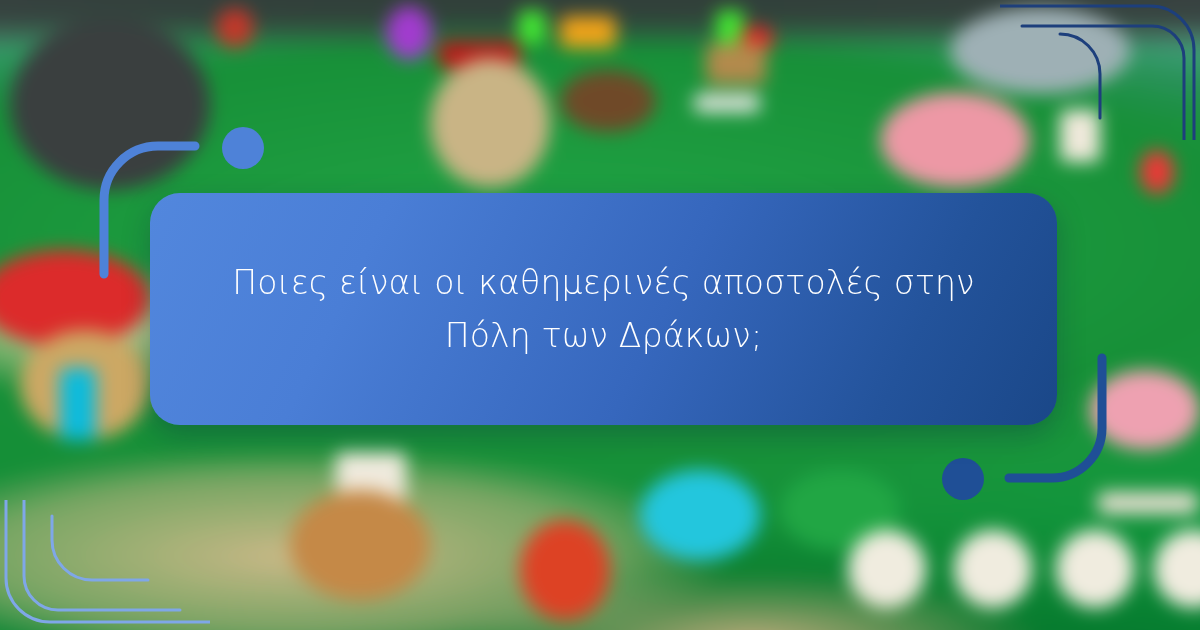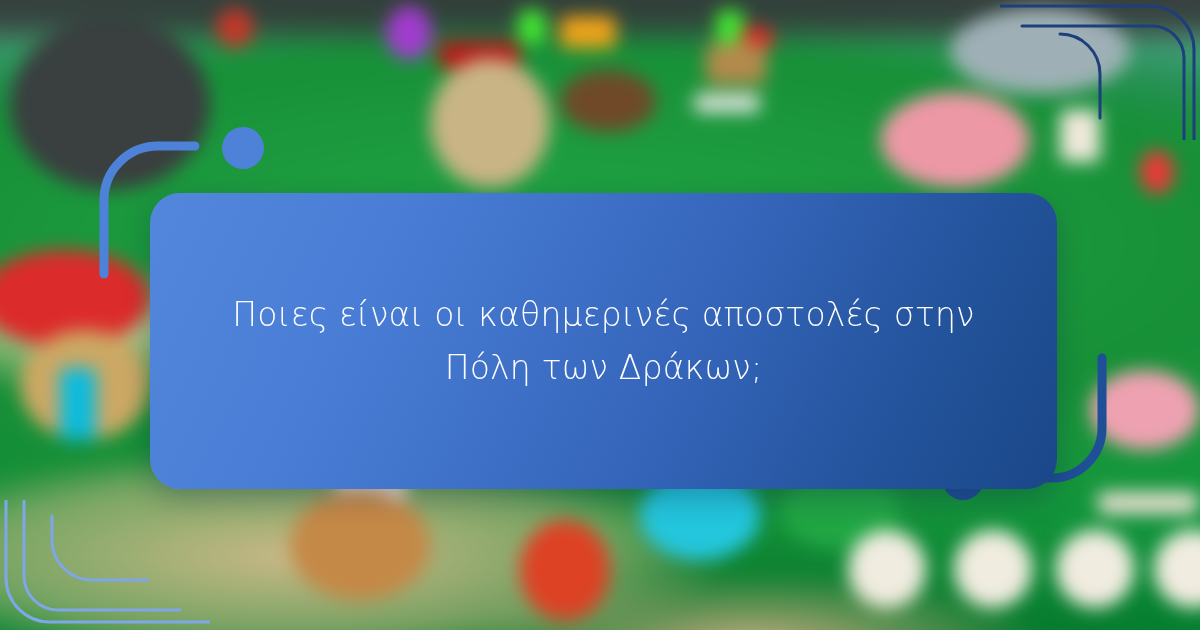--- a/index.html
+++ b/index.html
@@ -92,21 +92,21 @@
     width: 42px; height: 42px;
     background: #1f4f96;
   }
 
   
   .card {
     position: absolute;
     left: 150px;
     top: 193px;
     width: 907px;
-    height: 296px;
+    height: 232px;
     border-radius: 30px;
     background: linear-gradient(116deg, #5287dd 0%, #4a7ed6 24%, #3667bd 56%, #23539b 82%, #1a4788 100%);
     box-shadow: 0 10px 28px rgba(10, 30, 70, .28);
     display: flex;
     align-items: center;
     justify-content: center;
     padding: 0 62px;
     box-sizing: border-box;
   }
   .card-title {

